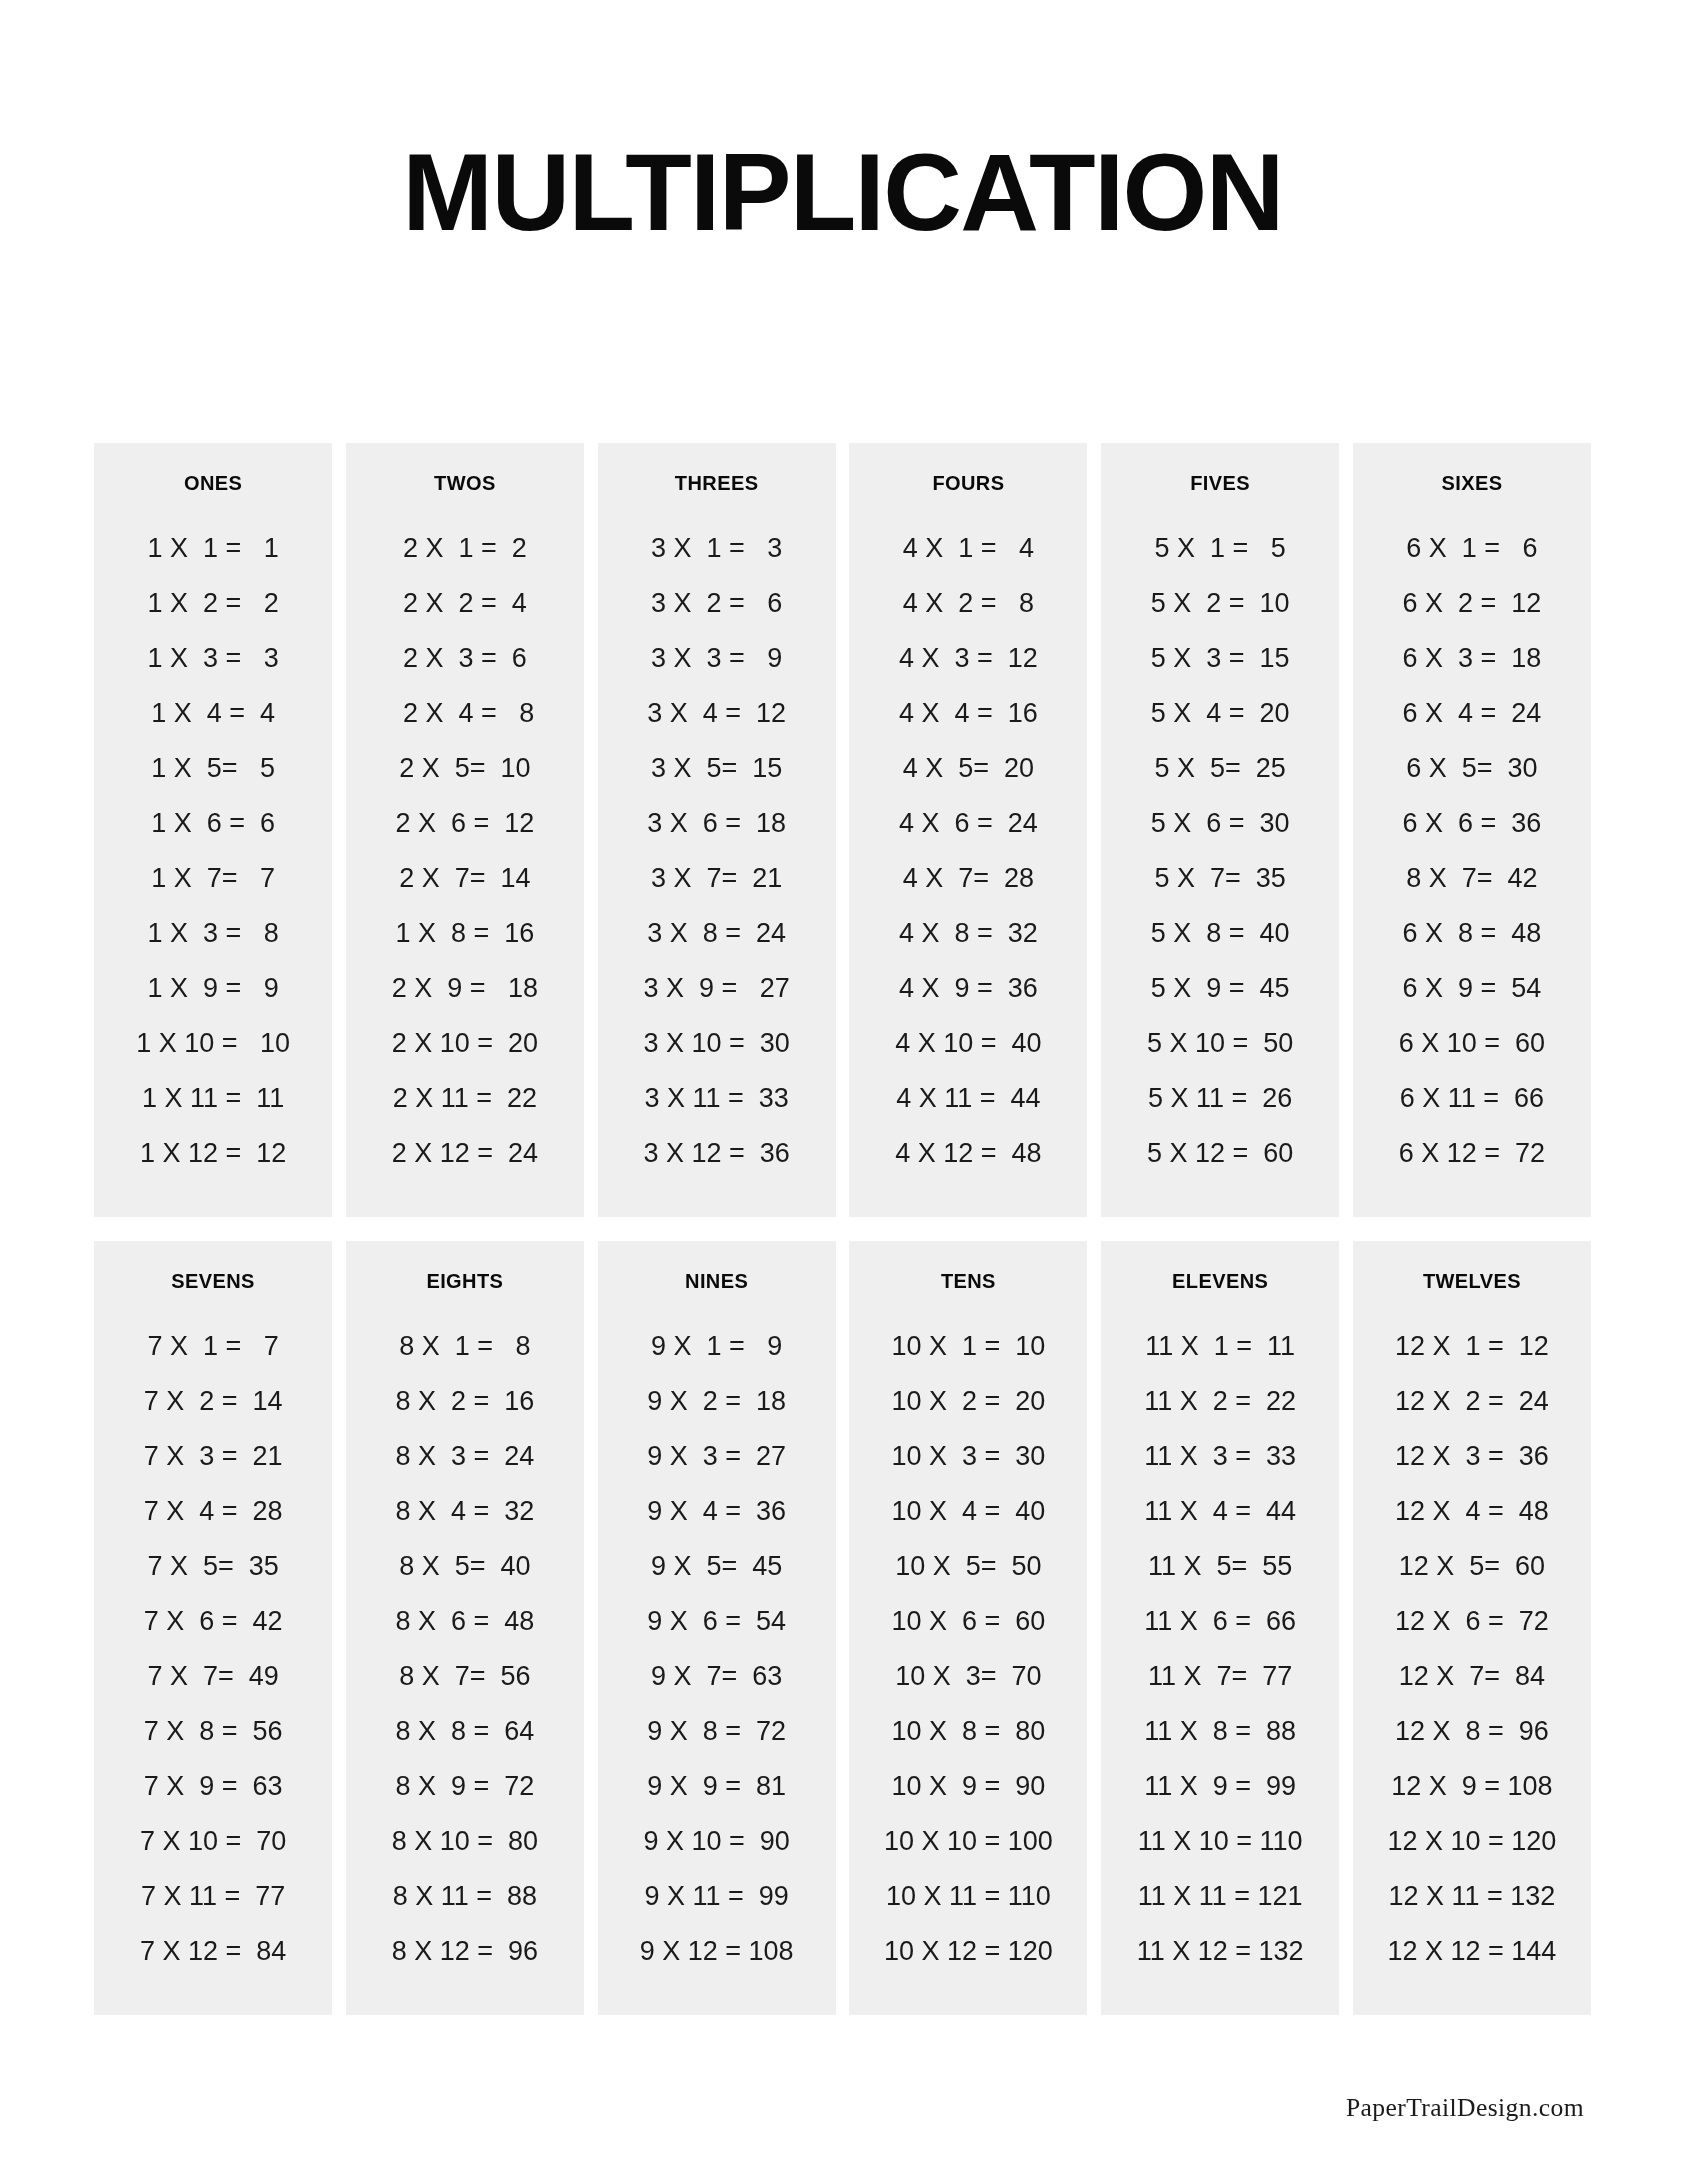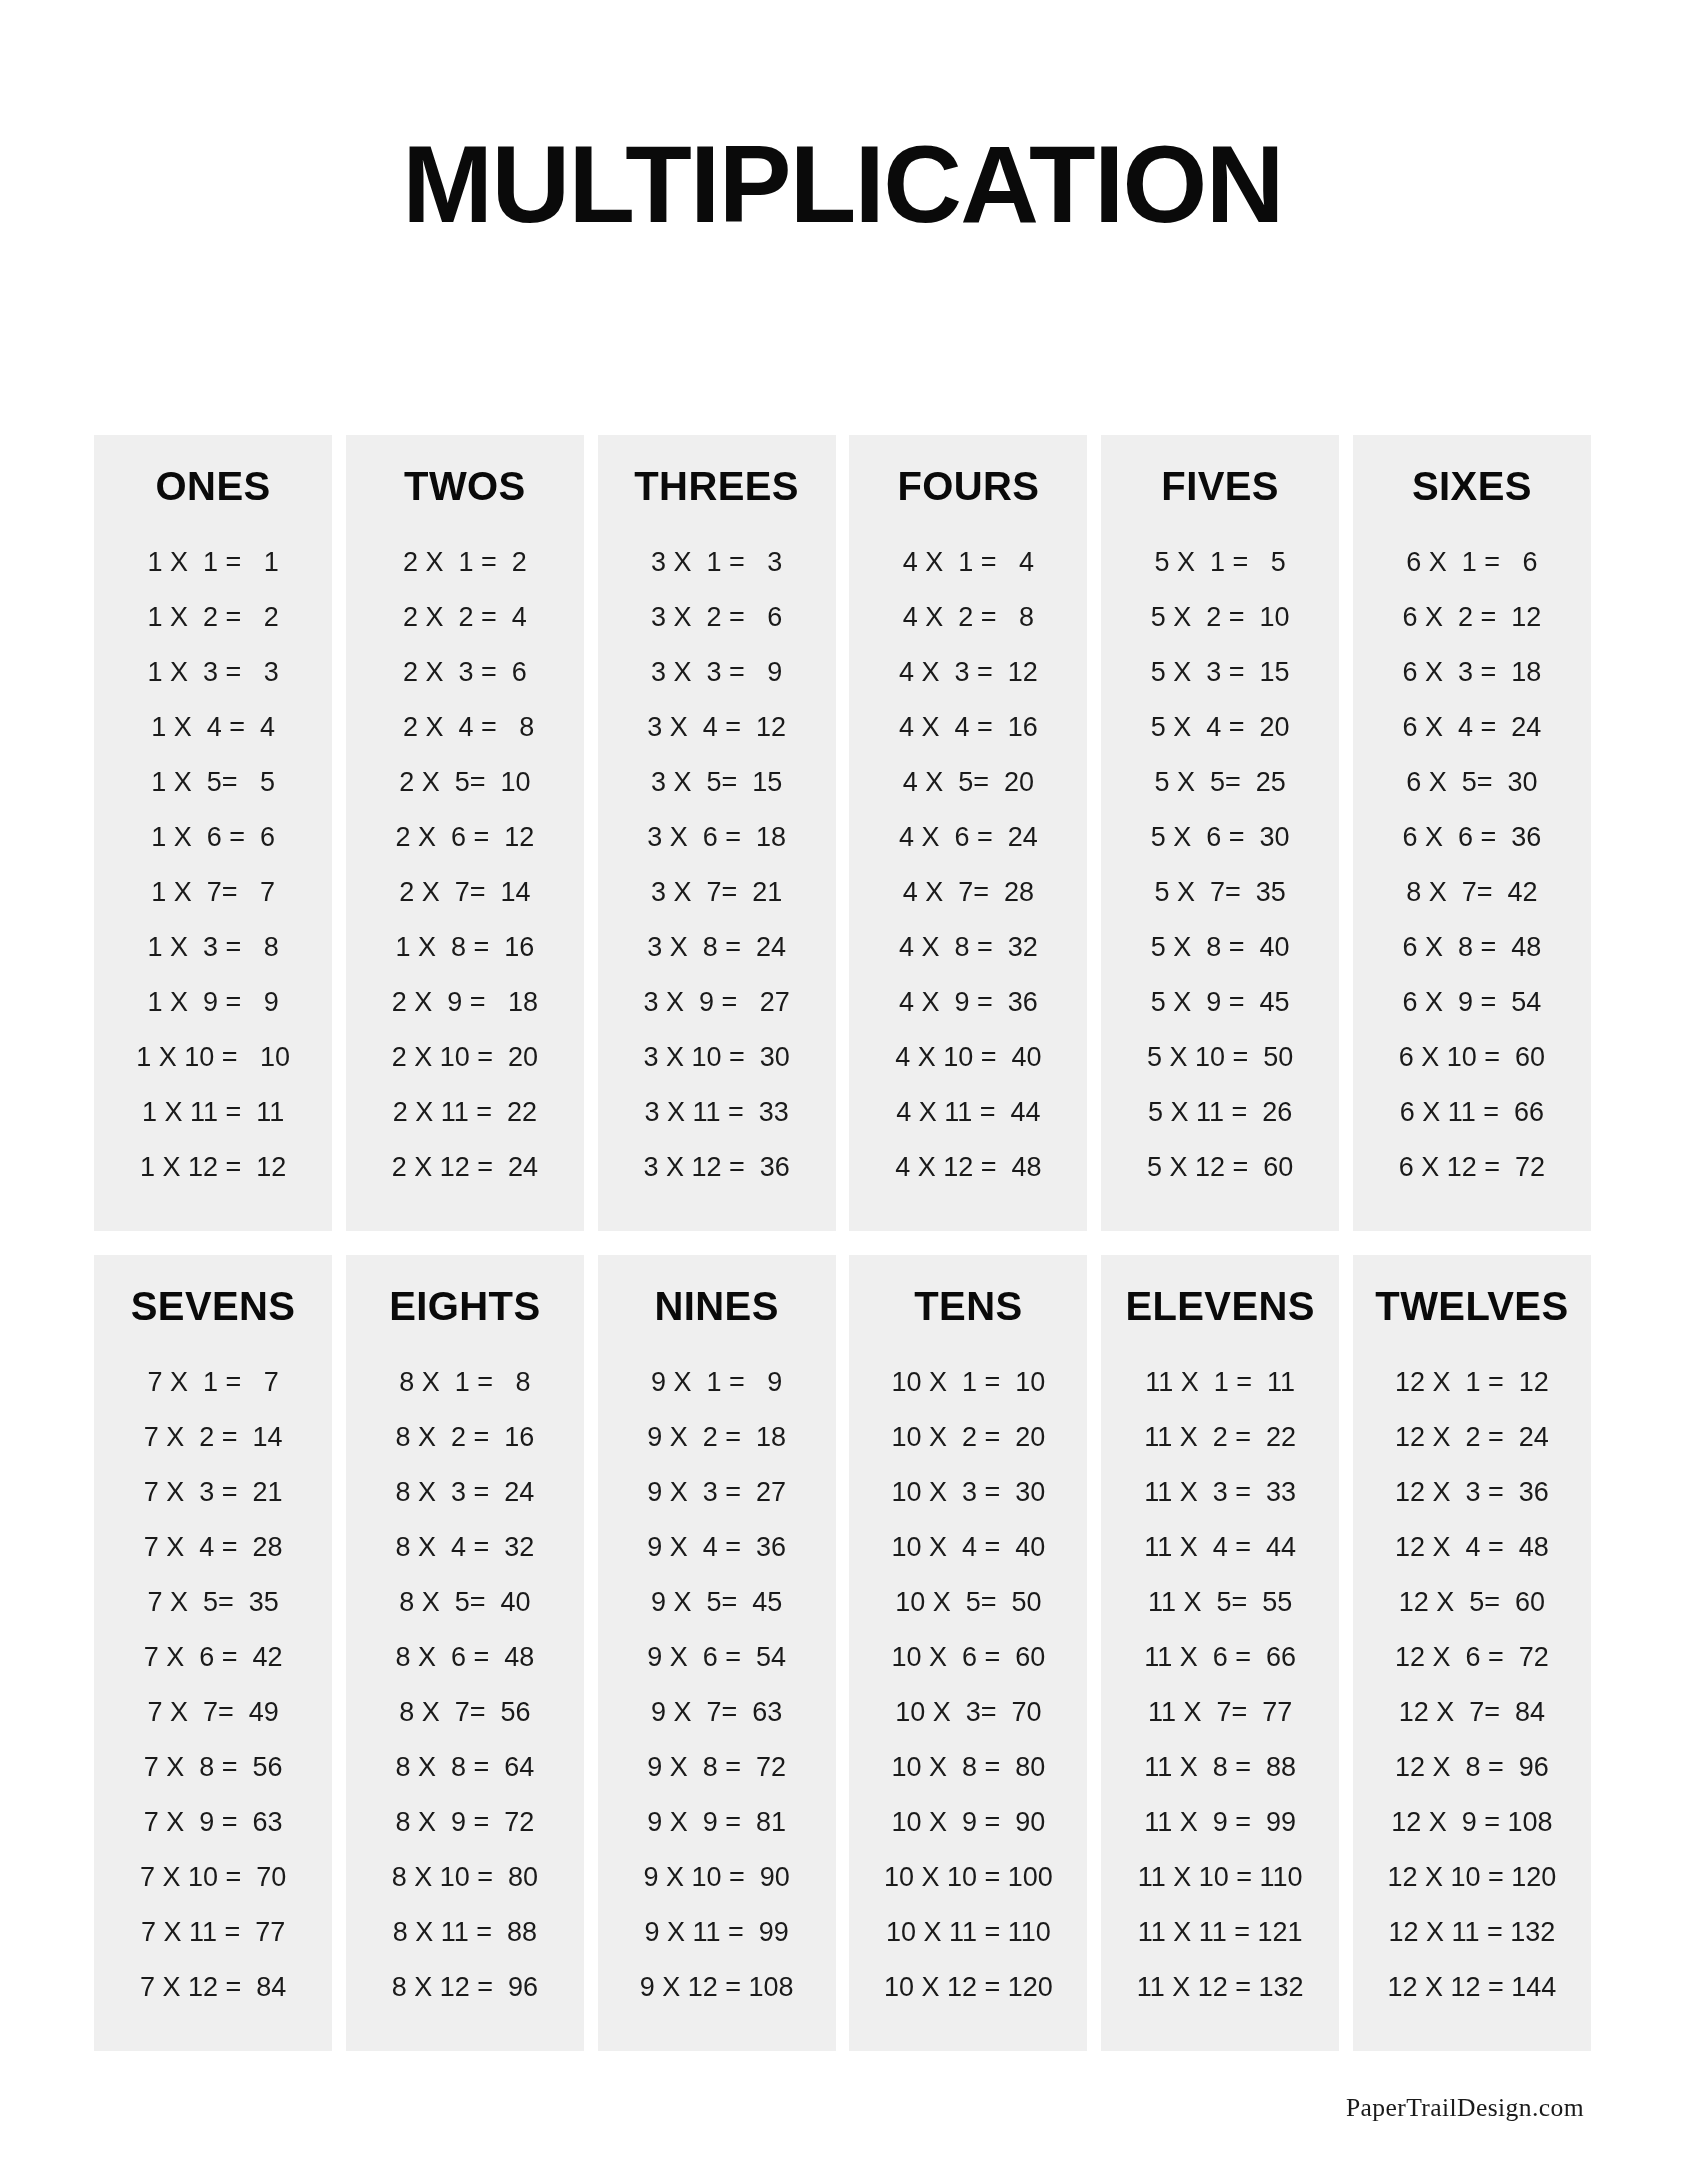--- a/index.html
+++ b/index.html
@@ -12,21 +12,21 @@
     height: 2181px;
     font-family: "Liberation Sans", sans-serif;
     color: #111111;
     position: relative;
     overflow: hidden;
   }
   .page {
     width: 1685px;
     height: 1934px;
     box-sizing: border-box;
-    padding: 8px 94px;
+    padding: 16px 94px;
     display: flex;
     flex-direction: column;
   }
   .title {
     text-align: center;
     font-size: 109px;
     font-weight: bold;
     letter-spacing: -1.7px;
     margin-top: 119px;
     margin-bottom: 0;
@@ -41,21 +41,21 @@
     row-gap: 24px;
   }
   .card {
     background: #efefef;
     padding: 29px 8.5px 36px 8.5px;
     display: flex;
     flex-direction: column;
     align-items: center;
   }
   .card-title {
-    font-size: 40px;
+    font-size: 20px;
     font-weight: bold;
     letter-spacing: 0.4px;
     margin-bottom: 25.6px;
     color: #0a0a0a;
     text-align: center;
   }
   .rows {
     display: flex;
     flex-direction: column;
     align-items: center;

